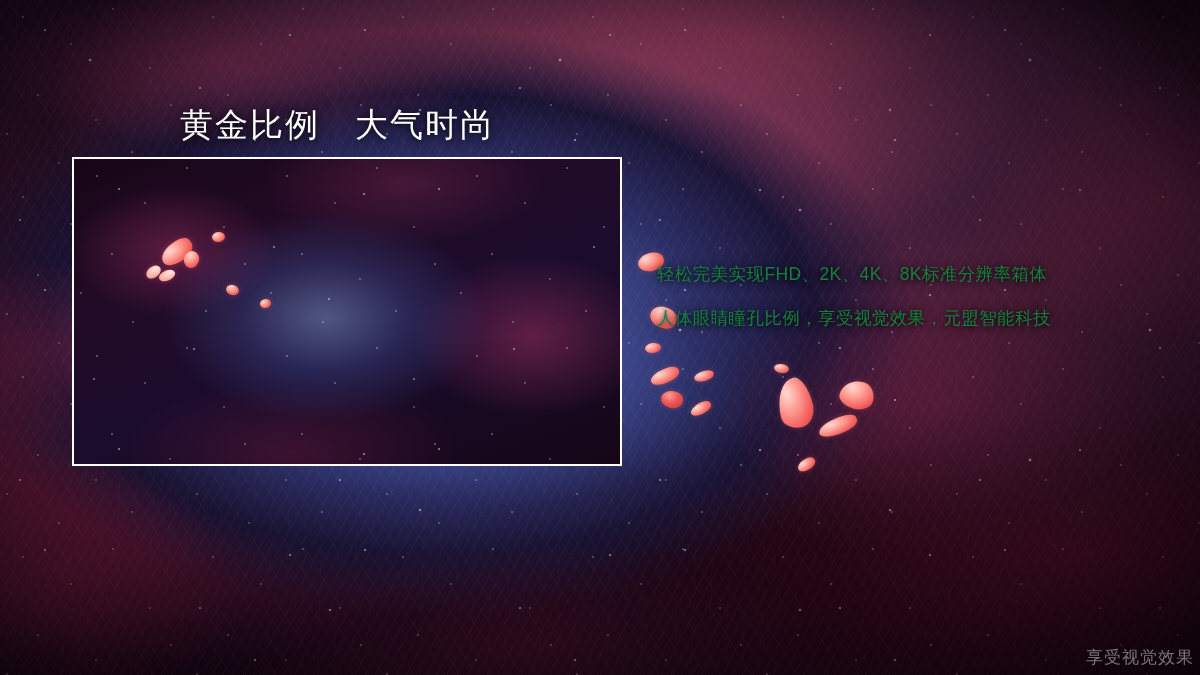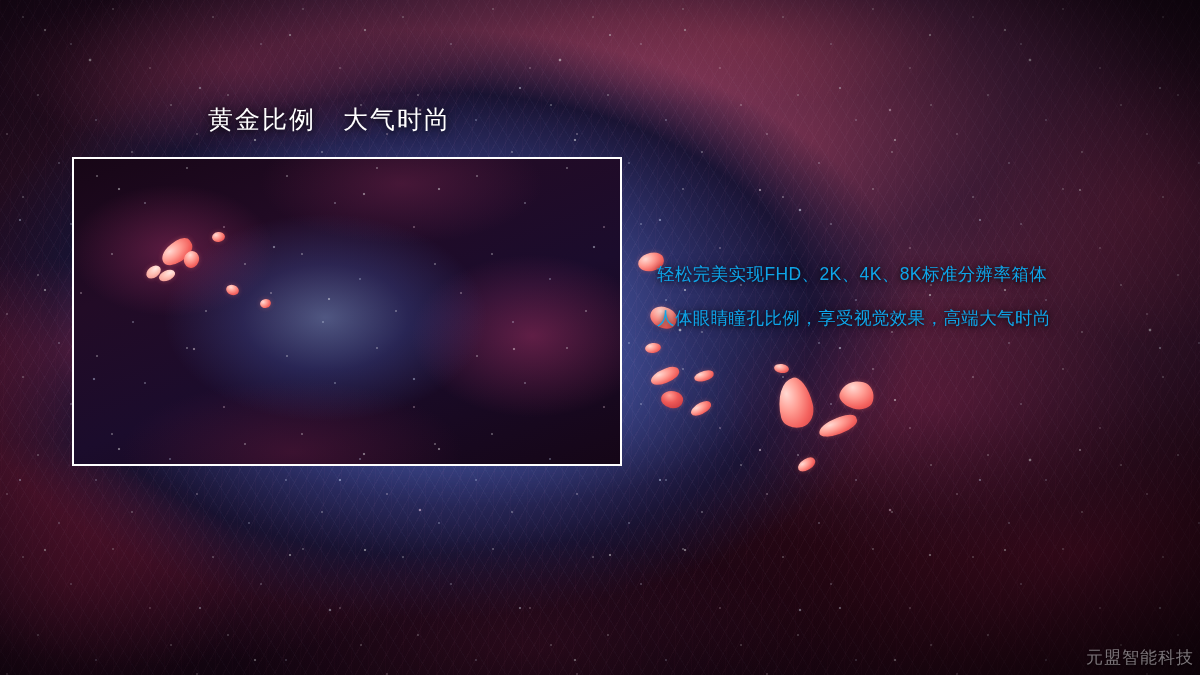--- a/index.html
+++ b/index.html
@@ -130,28 +130,27 @@
       radial-gradient(ellipse 26% 30% at 18% 30%, rgba(150,45,95,.5) 0%, rgba(80,20,55,0) 72%),
       radial-gradient(ellipse 30% 36% at 84% 58%, rgba(165,50,100,.5) 0%, rgba(85,22,56,0) 74%),
       radial-gradient(ellipse 34% 26% at 60% 8%, rgba(120,40,80,.42) 0%, rgba(50,15,40,0) 76%),
       radial-gradient(ellipse 40% 30% at 40% 96%, rgba(110,30,66,.4) 0%, rgba(40,10,28,0) 78%),
       linear-gradient(160deg,#170616 0%,#220b26 30%,#1b0c2c 58%,#150617 100%);
   }
 
   
   #title{
     position:absolute;left:180px;top:103px;
-    font-size:25px;letter-spacing:2px;color:#ffffff;
+    font-size:33px;letter-spacing:2px;color:#ffffff;
     text-shadow:0 1px 6px rgba(0,0,0,.75), 0 0 16px rgba(0,0,0,.5);
     white-space:pre;
-    margin-left:28px;
   }
   #body-text{
     position:absolute;left:657px;top:252px;
-    color:#0ea5e9;font-size:17.5px;line-height:44px;
+    color:#15803d;font-size:17.5px;line-height:44px;
     letter-spacing:.4px;
     text-shadow:0 1px 5px rgba(0,0,0,.8), 0 0 12px rgba(0,0,0,.55);
   }
   #body-text .line{white-space:nowrap;}
 
   #watermark{
     position:absolute;right:6px;bottom:6px;
     font-size:17px;color:rgba(190,186,190,.62);
     letter-spacing:1px;
     text-shadow:0 1px 2px rgba(0,0,0,.6);
@@ -233,18 +232,18 @@
       <div class="petal" style="left:138px;top:73px;width:13px;height:10px;border-radius:50%;transform:rotate(-6deg);"></div>
       <div class="petal" style="left:152px;top:126px;width:13px;height:10px;border-radius:50%;transform:rotate(18deg);"></div>
       <div class="petal" style="left:186px;top:140px;width:11px;height:9px;border-radius:50%;transform:rotate(-14deg);"></div>
     </div>
   </div>
 
   <div id="title">黄金比例　大气时尚</div>
 
   <div id="body-text">
     <div class="line">轻松完美实现FHD、2K、4K、8K标准分辨率箱体</div>
-    <div class="line">人体眼睛瞳孔比例，享受视觉效果，高端大气时尚</div>
+    <div class="line">人体眼睛瞳孔比例，享受视觉效果，元盟智能科技</div>
   </div>
 
-  <div id="watermark">元盟智能科技</div>
+  <div id="watermark">享受视觉效果</div>
 
 </div>
 
 </body></html>

